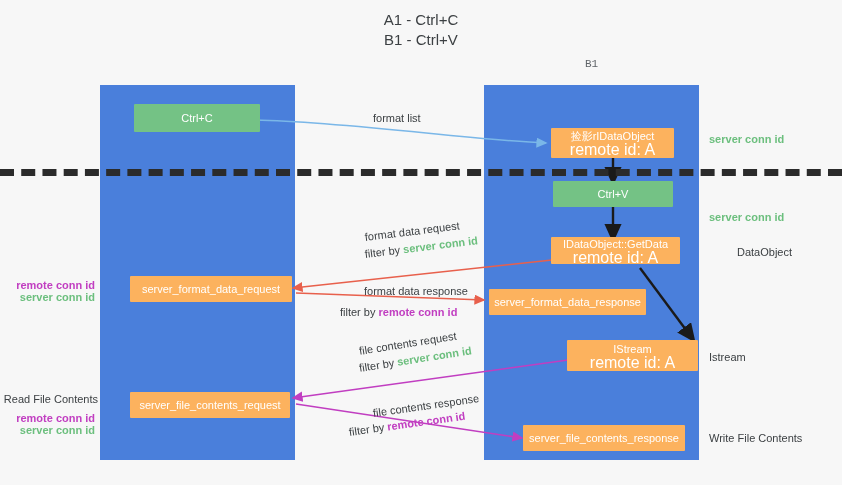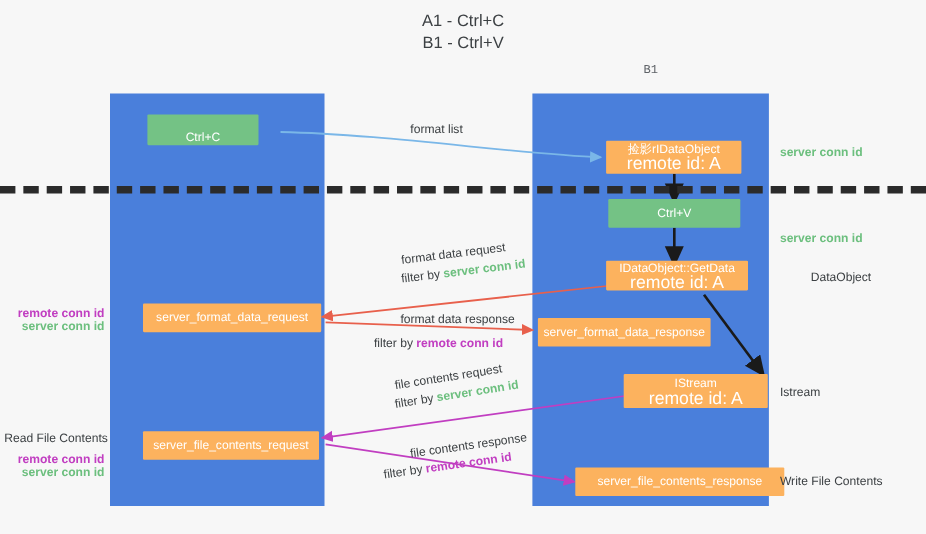--- a/index.html
+++ b/index.html
@@ -117,21 +117,21 @@
 
     <path d="M552,260 L293,288" stroke="#e8604c" stroke-width="1.6" fill="none" marker-end="url(#ah-red)"></path>
 
     <path d="M296,293 L484,300" stroke="#e8604c" stroke-width="1.6" fill="none" marker-end="url(#ah-red)"></path>
 
     <path d="M568,360 L293,398" stroke="#c13ec1" stroke-width="1.6" fill="none" marker-end="url(#ah-mag)"></path>
 
     <path d="M296,404 L522,438" stroke="#c13ec1" stroke-width="1.6" fill="none" marker-end="url(#ah-mag)"></path>
   </svg>
 
-  <div class="abs node green" style="left:134px;top:104px;width:101px;height:28px;justify-content:flex-end;">
+  <div class="abs node green" style="left:134px;top:104px;width:126px;height:28px;">
     <span>Ctrl+C</span>
   </div>
 
   <div class="abs node orange" style="left:130px;top:276px;width:162px;height:26px;">
     <span>server_format_data_request</span>
   </div>
 
   <div class="abs node orange" style="left:130px;top:392px;width:160px;height:26px;">
     <span>server_file_contents_request</span>
   </div>
@@ -152,21 +152,21 @@
 
   <div class="abs node orange" style="left:567px;top:340px;width:131px;height:31px;">
     <span>IStream</span>
     <span class="sub">remote id: A</span>
   </div>
 
   <div class="abs node orange" style="left:489px;top:289px;width:157px;height:26px;">
     <span>server_format_data_response</span>
   </div>
 
-  <div class="abs node orange" style="left:523px;top:425px;width:190px;height:26px;">
+  <div class="abs node orange" style="left:523px;top:425px;width:162px;height:26px;">
     <span>server_file_contents_response</span>
   </div>
 
   <div class="abs cap" style="left:373px;top:111px;">
     <span>format list</span>
   </div>
 
   <div class="abs" style="left:364px;top:230px;">
     <div class="cap rot-a">
       <span>format data request</span>

